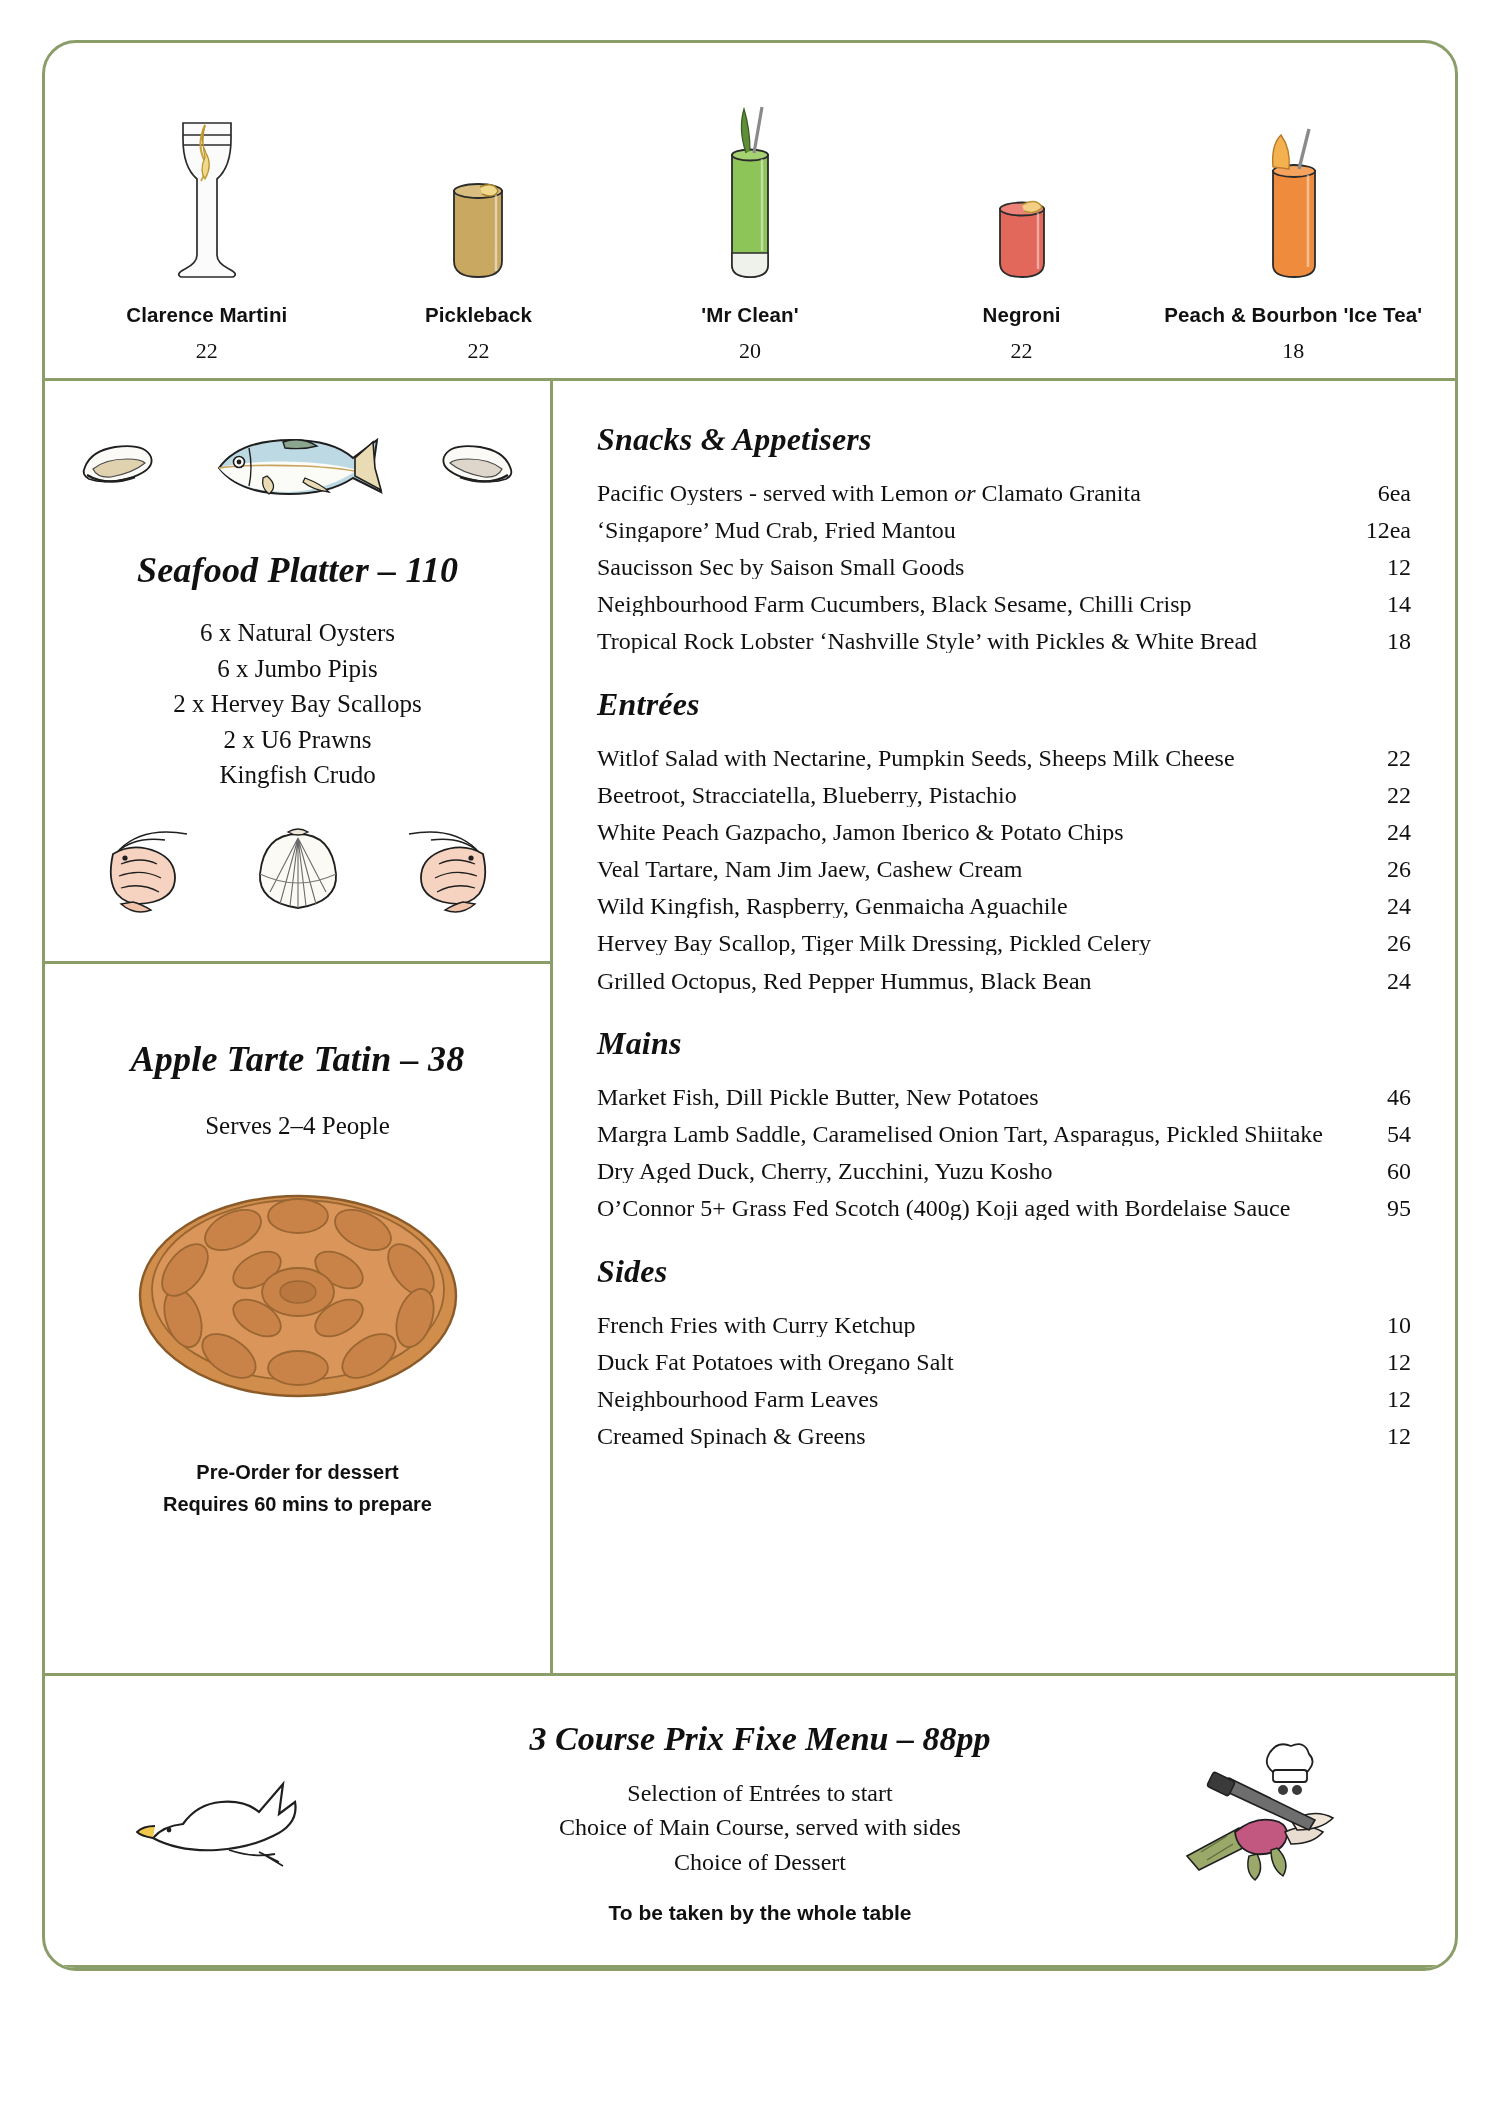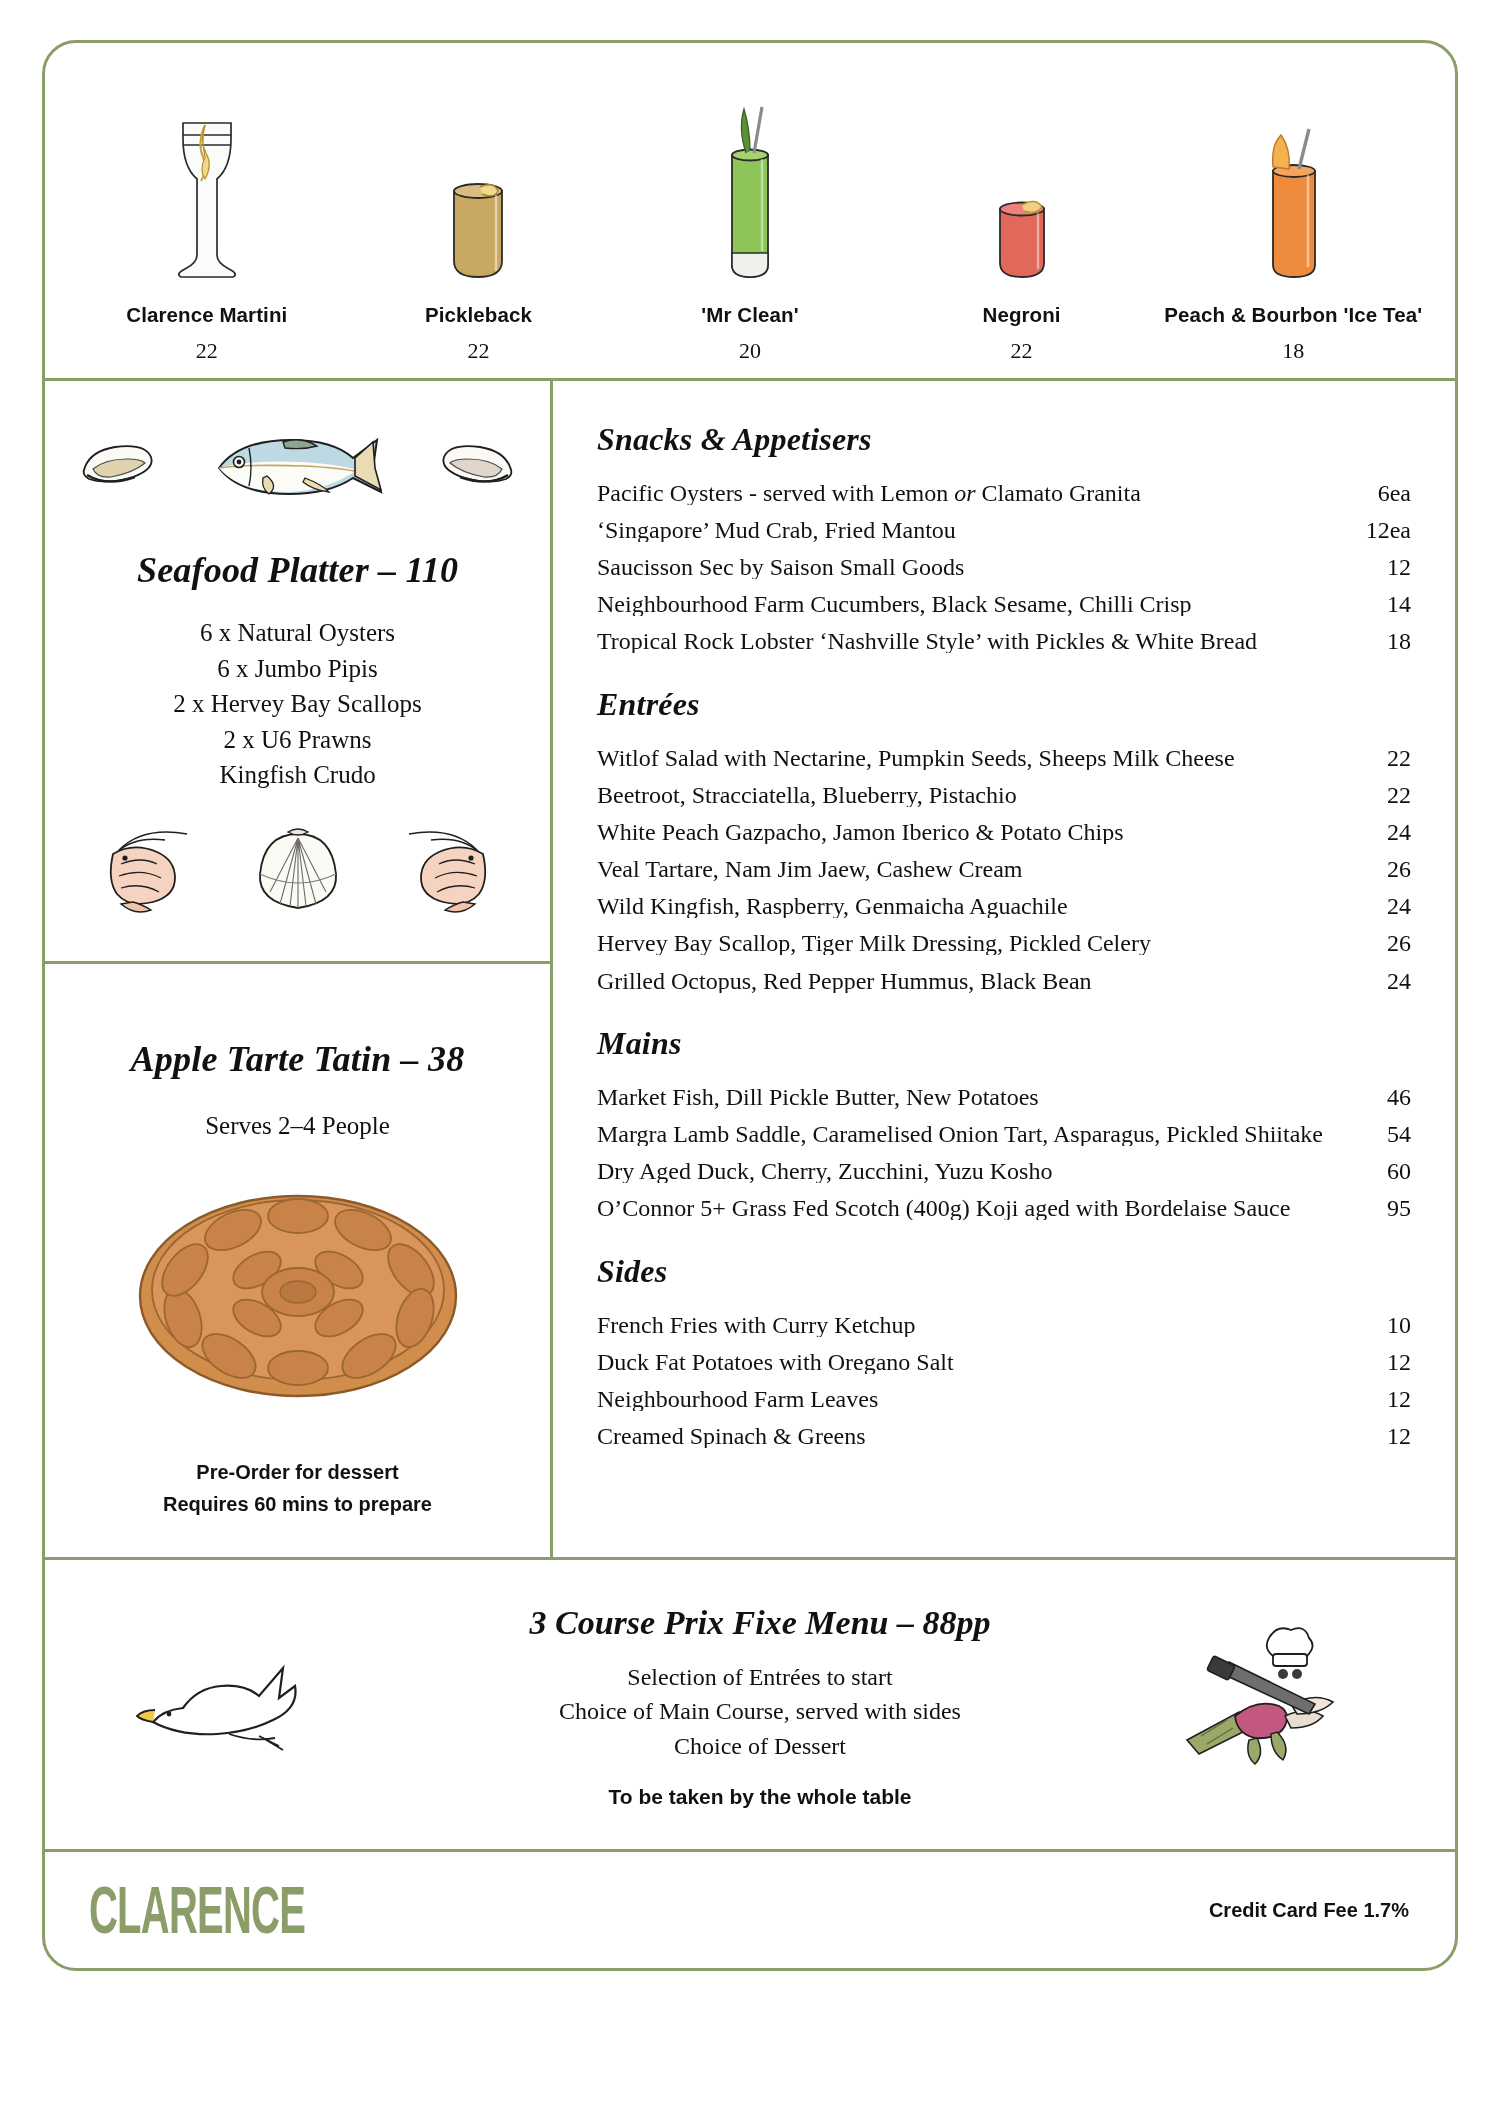--- a/index.html
+++ b/index.html
@@ -590,19 +590,15 @@
           <path d="M112 96 Q134 86 150 96 Q140 108 118 108 Z" fill="#e8ddd0" stroke="#1f1f1f" stroke-width="1.6"></path>
           <path d="M118 84 Q142 72 160 82 Q148 94 124 94 Z" fill="#efe5d8" stroke="#1f1f1f" stroke-width="1.6"></path>
           <path d="M56 42 L142 84 L136 94 L50 54 Z" fill="#6e6e6e" stroke="#1f1f1f" stroke-width="1.6"></path>
           <rect x="36" y="40" width="24" height="16" rx="3" transform="rotate(26 48 48)" fill="#3a3a3a" stroke="#1f1f1f" stroke-width="1.6"></rect>
           <path d="M84 118 Q92 134 82 144 Q72 136 76 120 Z" fill="#9aa86a" stroke="#1f1f1f" stroke-width="1.5"></path>
           <path d="M104 112 Q118 126 110 140 Q98 132 98 114 Z" fill="#9aa86a" stroke="#1f1f1f" stroke-width="1.5"></path>
         </svg>
       </div>
     </div>
 
-    <div class="footer">
-      <div class="brand">CLARENCE</div>
-      <div class="cc-fee">Credit Card Fee 1.7%</div>
-    </div>
 
   </div>
 </div>
 
 </body></html>

